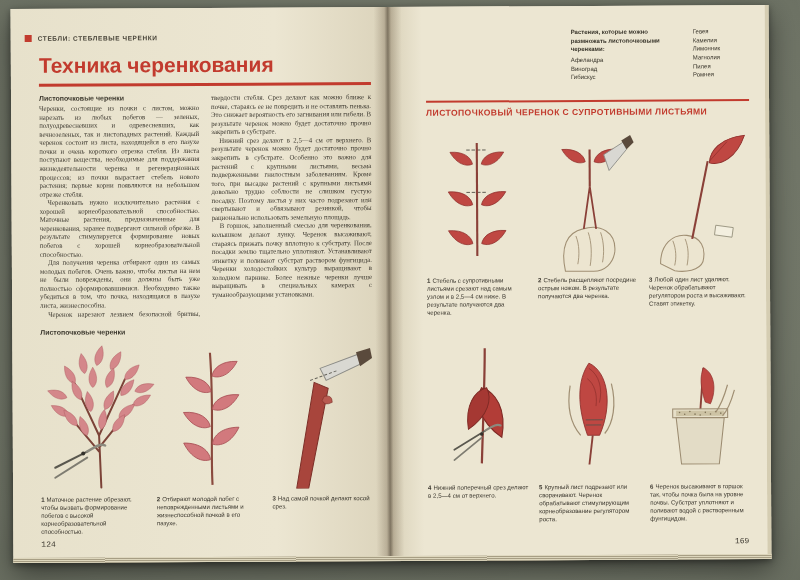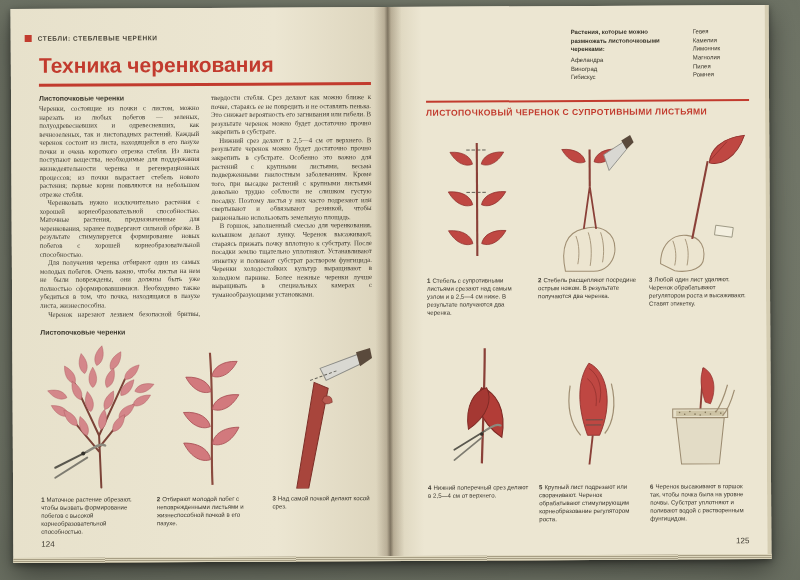--- a/index.html
+++ b/index.html
@@ -43,21 +43,21 @@
   .col p + p{ text-indent:8px; }
   .sub2{ margin-top:8px; }
   .figs-left{ display:flex; margin-top:4px; height:150px; }
   .figs-left .fig{ height:100%; }
   .figA{ width:36%; } .figB{ width:29%; } .figC{ width:35%; }
   .fig svg{ width:100%; height:100%; display:block; }
   .captions-left{ display:flex; gap:12px; margin-top:6px; }
   .captions-left .cap{ width:104px; }
   .cap{ font-family:"Liberation Sans",sans-serif; font-size:6.1px; line-height:1.3; color:#3d3930; text-align:left; }
   .capnum{ font-weight:bold; margin-right:2px; }
-  .pagenum{ position:absolute; bottom:9px; font-family:Liberation Sans, sans-serif; font-size:8px; color:#3d3930; }
+  .pagenum{ position:absolute; bottom:9px; font-family:Liberation Mono, monospace; font-size:8px; color:#3d3930; }
   .pagenum.pl{ left:28px; } .pagenum.pr{ right:18px; }
   
   .plants{ display:flex; justify-content:flex-end; gap:14px; margin-top:4px; min-height:64px; }
   .plants .blk{ font-family:"Liberation Sans",sans-serif; font-size:6px; line-height:1.45; color:#3a362c; }
   .plants .blk-left{ width:108px; }
   .plants .blk-right{ width:56px; }
   .plants-heading{ font-weight:bold; margin-bottom:2px; }
   .plant{ font-size:6px; }
   .section-rule{ margin-top:8px; height:2px; background:#c23b2e; width:100%; }
   .section-title{ margin-top:5px; font-family:"Liberation Sans",sans-serif; font-weight:bold; font-size:8.6px; letter-spacing:.4px; color:#c23b2e; }
@@ -302,18 +302,18 @@
                   <circle cx="52" cy="95" r="0.9"></circle>
               </g>
               <path d="M84,60 C80,74 76,84 70,92 M92,66 C88,80 84,90 78,96" stroke="#a08f73" stroke-width="1.4" fill="none"></path>
             </svg>
           </div>
           <p class="cap"><b class="capnum">6</b><span>Черенок высаживают в горшок так, чтобы почка была на уровне почвы. Субстрат уплотняют и поливают водой с растворенным фунгицидом.</span></p>
         </div>
 
       </div>
 
-      <div class="pagenum pr">125</div>
+      <div class="pagenum pr">169</div>
     </div>
 
     <div class="gutter"></div>
   </div>
 </div>
 
 </body></html>

